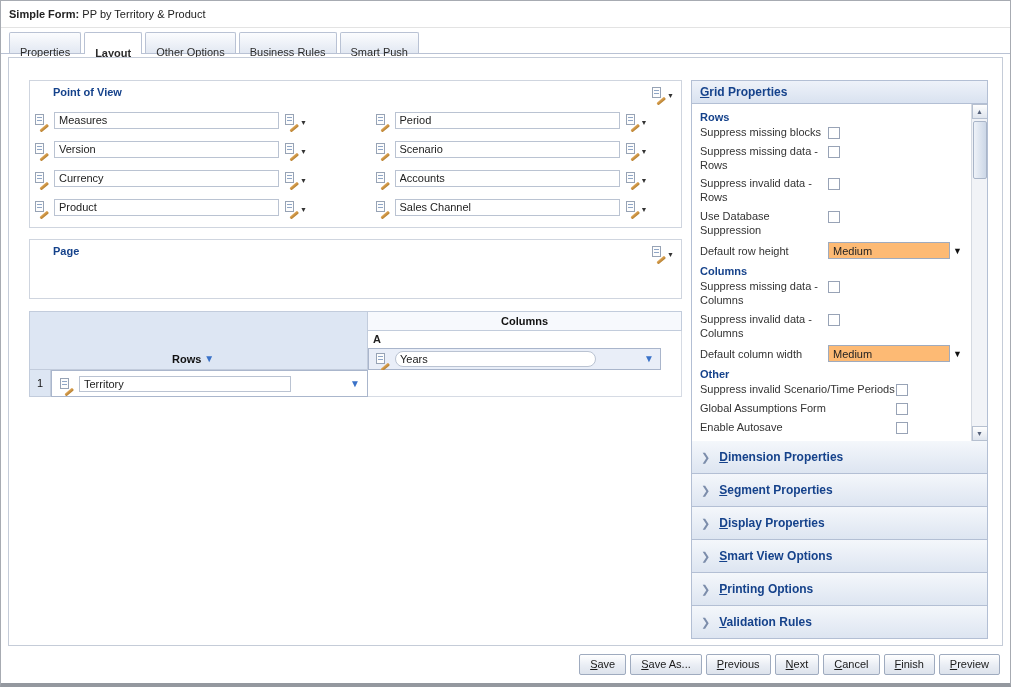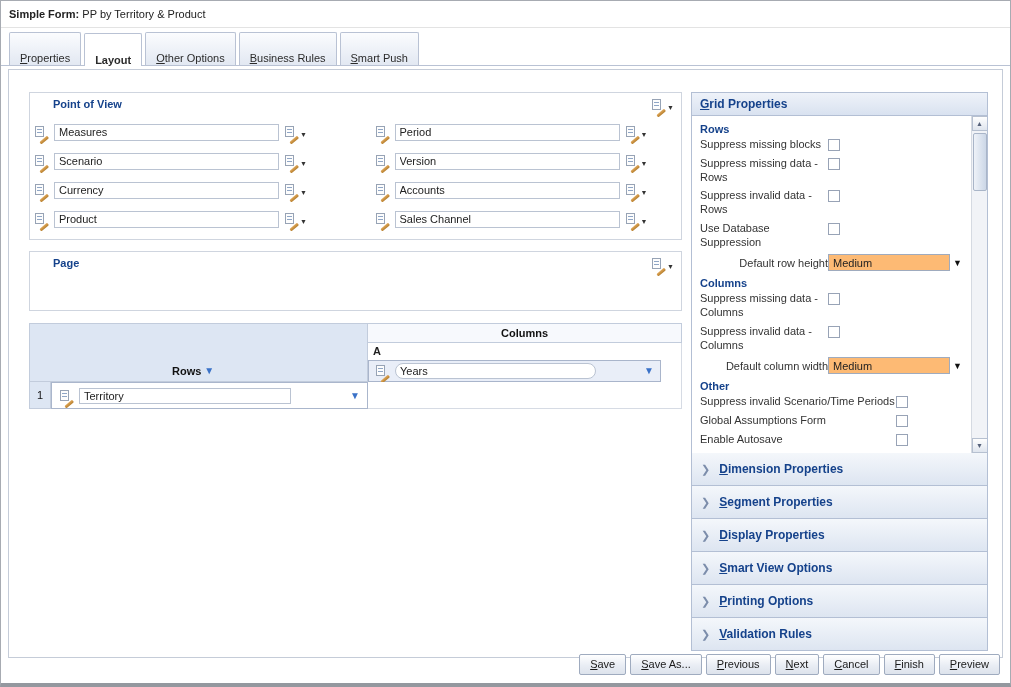--- a/index.html
+++ b/index.html
@@ -14,21 +14,21 @@
   }
   .u1::first-letter { text-decoration: underline; }
 
   
   .titlebar { height:27px; padding:7px 8px 0; border-bottom:1px solid #e3e3e3; }
   .tb-label { font-weight:bold; }
 
   
   .tabs { display:flex; gap:3px; align-items:flex-end; padding:4px 0 0 8px; border-bottom:1px solid #b9c2d4; }
   .tab {
-    display:inline-block; height:20px; line-height:19px; padding:16px 10px;
+    display:inline-block; height:20px; line-height:19px; padding:10px 10px;
     background:linear-gradient(#fbfcfe,#e2e8f2); border:1px solid #b9c2d4; border-bottom:none;
     border-radius:2px 2px 0 0; color:#2b2b2b; cursor:default;
   }
   .tab.active { background:#fff; font-weight:bold; height:22px; line-height:21px; margin-bottom:-1px; }
 
   
   .main { position:relative; margin:3px 7px 0; height:589px; border:1px solid #c5ccd8; background:#fff; }
 
   .box { position:absolute; border:1px solid #cfd5df; background:#fff; }
   .box-title { position:absolute; left:7px; top:5px; color:#15428b; font-weight:bold; font-size:11px;margin-left:16px; }
@@ -79,21 +79,21 @@
   .rp-header { height:24px; background:linear-gradient(#eef2f9,#d9e2f0); border:1px solid #b3bfd4;
                color:#15428b; font-weight:bold; font-size:12px; padding:4px 8px 0; }
   .rp-body { position:relative; height:337px; background:#fff;
              border-left:1px solid #b3bfd4; border-right:1px solid #b3bfd4; overflow:hidden; }
   .rp-content { margin-right:17px; padding:3px 2px 0 8px; }
   .sec-title { color:#15428b; font-weight:bold; margin:4px 0 3px; }
   .prop-row { display:flex; align-items:flex-start; margin:3px 0 5px; }
   .prop-row .lbl { width:128px; line-height:1.25; color:#333; }
   .prop-row.wide .lbl { width:196px; }
   .cbx { width:12px; height:12px; background:#fff; border:1px solid #98a3b6; flex:0 0 auto; margin-top:1px; cursor:pointer; }
-  .dd-row { display:flex; align-items:center; margin:4px 0 6px;text-align:right; }
+  .dd-row { display:flex; align-items:center; margin:4px 0 6px; }
   .dd-row .lbl { width:128px; color:#333; }
   .dd-box { width:122px; height:17px; border:1px solid #9fabbe; background:#fdba74; padding:1px 4px;
             display:flex; align-items:center; cursor:pointer; }
   .dd-arrow { font-size:9px; color:#111; margin-left:3px; cursor:pointer; }
 
   
   .sb { position:absolute; right:0; top:0; width:16px; height:100%; background:#f1f3f7;
         border-left:1px solid #d5dae2; display:flex; flex-direction:column; align-items:center; }
   .sb-btn { width:16px; height:15px; background:linear-gradient(#fefefe,#dfe5ee); border:1px solid #b6c0d0;
             font-size:7px; color:#55617a; display:flex; align-items:center; justify-content:center; cursor:pointer; }
@@ -171,35 +171,35 @@
             </span>
           <span class="caret">▼</span>
         </span>
       </div>
 
       <div class="dim-row">
         <span class="mi">
             <i class="pg"></i>
             <i class="pen"></i>
           </span>
+        <input class="fld" readonly="" value="Version" style="">
+        <span class="icon-dd">
+          <span class="mi">
+              <i class="pg"></i>
+              <i class="pen"></i>
+            </span>
+          <span class="caret">▼</span>
+        </span>
+      </div>
+      <div class="dim-row">
+        <span class="mi">
+            <i class="pg"></i>
+            <i class="pen"></i>
+          </span>
         <input class="fld" readonly="" value="Scenario" style="">
-        <span class="icon-dd">
-          <span class="mi">
-              <i class="pg"></i>
-              <i class="pen"></i>
-            </span>
-          <span class="caret">▼</span>
-        </span>
-      </div>
-      <div class="dim-row">
-        <span class="mi">
-            <i class="pg"></i>
-            <i class="pen"></i>
-          </span>
-        <input class="fld" readonly="" value="Version" style="">
         <span class="icon-dd">
           <span class="mi">
               <i class="pg"></i>
               <i class="pen"></i>
             </span>
           <span class="caret">▼</span>
         </span>
       </div>
 
       <div class="dim-row">

